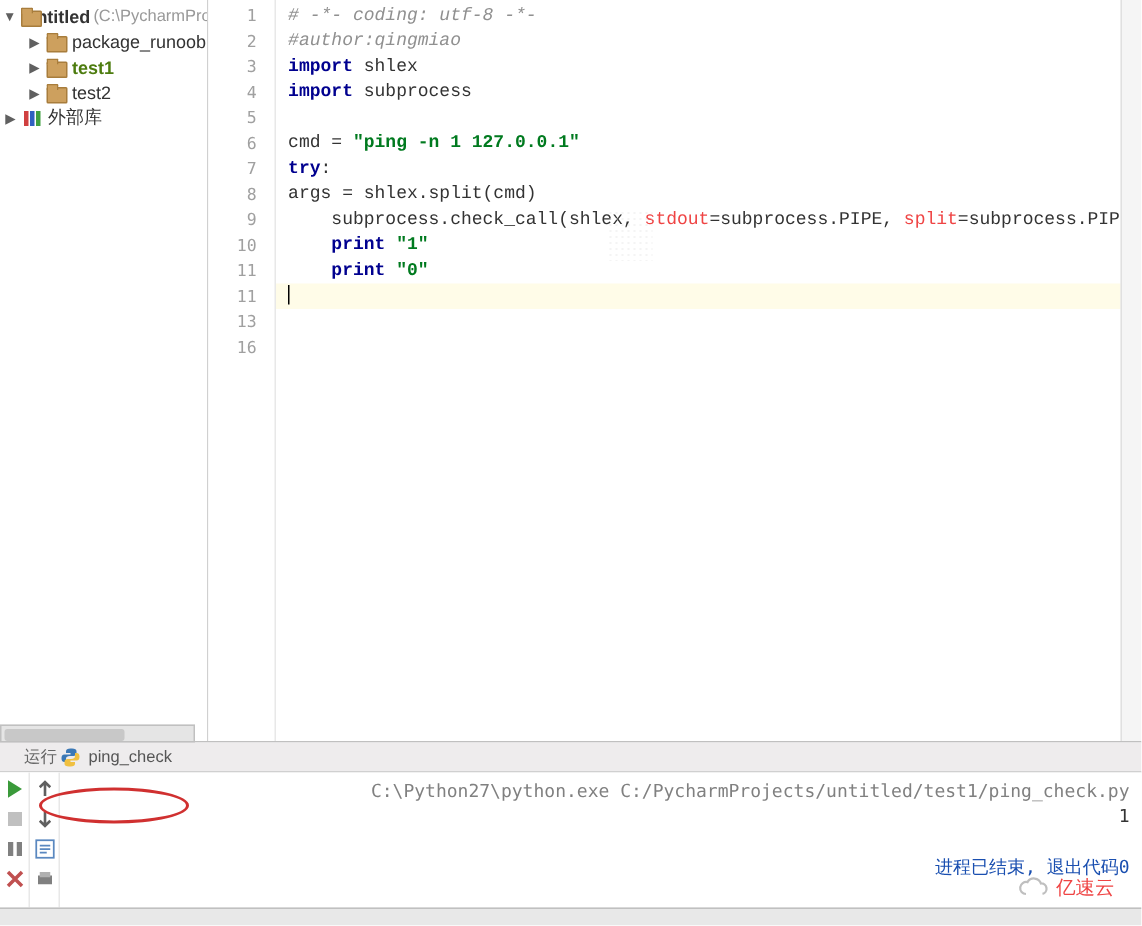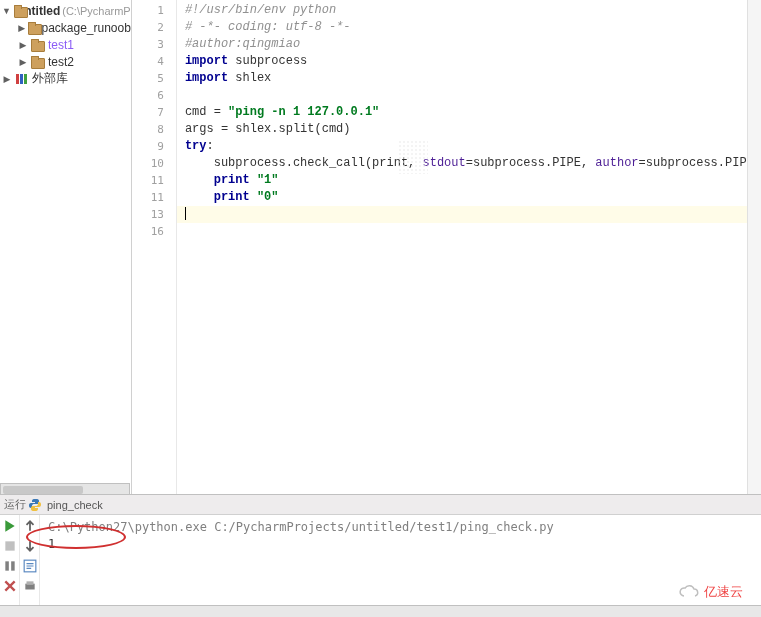--- a/index.html
+++ b/index.html
@@ -9,46 +9,46 @@
     .tree-row { display: flex; align-items: center; height: 17px; padding-left: 2px; white-space: nowrap; }
     .tree-arrow { width: 10px; display: inline-block; text-align: center; color: #606060; font-size: 9px; }
     .tree-arrow.open { transform: none; }
     .folder-icon { width: 14px; height: 12px; display: inline-block; margin: 0 3px; position: relative; }
     .folder-icon::before { content: ""; position: absolute; left: 0; top: 2px; width: 12px; height: 9px; background: #cda05e; border: 1px solid #a87d3c; border-radius: 1px; }
     .folder-icon::after { content: ""; position: absolute; left: 0; top: 0; width: 6px; height: 3px; background: #cda05e; border: 1px solid #a87d3c; border-bottom: none; border-radius: 1px 1px 0 0; }
     .lib-icon { width: 14px; height: 12px; display: inline-block; margin: 0 3px; }
     .lib-icon svg { width: 14px; height: 12px; }
     .tree-label { font-size: 12px; }
     .tree-label.bold { font-weight: bold; }
-    .tree-label.selected { color: #8b5cf6; font-weight: normal; }
+    .tree-label.selected { color: #4d7c0f; font-weight: bold; }
     .tree-hint { color: #999; font-size: 11px; margin-left: 2px; }
     .indent-1 { padding-left: 18px; }
     .tree-scroll { position: absolute; left: 0; top: 483px; width: 130px; height: 12px; background: #e5e5e5; border: 1px solid #c0c0c0; }
     .tree-scroll-thumb { position: absolute; left: 2px; top: 2px; width: 80px; height: 8px; background: #c8c8c8; border-radius: 2px; }
     
     .editor-wrap { flex: 1; display: flex; background: #fff; position: relative; }
     .gutter { width: 45px; background: #fff; border-right: 1px solid #e8e8e8; padding-top: 2px; text-align: right; }
     .gutter-line { height: 17px; line-height: 17px; padding-right: 12px; color: #a0a0a0; font-size: 11px; font-family: Consolas, monospace; }
     .code-area { flex: 1; padding-top: 2px; font-family: Consolas, "Courier New", monospace; font-size: 12px; position: relative; }
     .code-line { height: 17px; line-height: 17px; padding-left: 8px; white-space: pre; }
     .code-line.current { background: #fffce8; }
     .tk-comment { color: #909090; font-style: italic; }
     .tk-keyword { color: #00008f; font-weight: bold; }
     .tk-string { color: #007a1f; font-weight: bold; }
-    .tk-param { color: #4c1d95; }
+    .tk-param { color: #ef4444; }
     .tk-ital { font-style: italic; }
     .cursor { display: inline-block; width: 1px; height: 13px; background: #000; vertical-align: middle; margin-left: 0; }
     .editor-scroll-track { position: absolute; right: 0; top: 0; width: 14px; height: 100%; background: #f5f5f5; border-left: 1px solid #e0e0e0; }
     
-    .run-header { height: 20px; background: #eeeced; border-bottom: 1px solid #d0d0d0; display: flex; align-items: center; padding-left: 4px; font-size: 11px; color: #666; }
+    .run-header { height: 20px; background: #eeeced; border-bottom: 1px solid #d0d0d0; display: flex; align-items: center; padding-left: 16px; font-size: 11px; color: #666; }
     .run-header .pyfile { color: #555; margin-left: 3px; text-align: center; }
     .py-icon { width: 14px; height: 14px; display: inline-block; margin: 0 2px; }
     .py-icon svg { width: 14px; height: 14px; }
     
-    .run-panel { display: flex; height: 90px; background: #fff; }
+    .run-panel { display: flex; height: 90px; background: #fff; text-align: right; }
     .run-gutter-col { width: 20px; background: #fff; border-right: 1px solid #e8e8e8; display: flex; flex-direction: column; align-items: center; padding-top: 4px; gap: 6px; }
     .run-gutter-col2 { width: 20px; background: #fff; border-right: 1px solid #e8e8e8; display: flex; flex-direction: column; align-items: center; padding-top: 4px; gap: 6px; }
     .rg-icon { width: 14px; height: 14px; display: flex; align-items: center; justify-content: center; }
     .console { flex: 1; padding: 4px 8px; font-family: Consolas, monospace; font-size: 12px; position: relative; }
     .console-line { line-height: 17px; white-space: pre; }
     .console-cmd { color: #808080; }
     .console-blue { color: #1a4fb0; }
     .ellipse-mark { position: absolute; border: 2px solid #d03030; border-radius: 50%; width: 100px; height: 24px; left: -14px; top: 10px; pointer-events: none; }
     
     .bottom-bar { position: absolute; bottom: 0; left: 0; right: 0; height: 12px; background: #e8e8e8; border-top: 1px solid #c0c0c0; }
@@ -112,30 +112,29 @@
       <div class="gutter-line">8</div>
       <div class="gutter-line">9</div>
       <div class="gutter-line">10</div>
       <div class="gutter-line">11</div>
       <div class="gutter-line">11</div>
       <div class="gutter-line">13</div>
       <div class="gutter-line">16</div>
     </div>
     <div class="code-area">
       <div class="dotty-bg"></div>
-      <div class="code-line"><span class="tk-comment tk-ital">#!/usr/bin/env python</span></div>
       <div class="code-line"><span class="tk-comment tk-ital"># -*- coding: utf-8 -*-</span></div>
       <div class="code-line"><span class="tk-comment tk-ital">#author:qingmiao</span></div>
+      <div class="code-line"><span class="tk-keyword">import</span><span> shlex</span></div>
       <div class="code-line"><span class="tk-keyword">import</span><span> subprocess</span></div>
-      <div class="code-line"><span class="tk-keyword">import</span><span> shlex</span></div>
       <div class="code-line"></div>
       <div class="code-line"><span>cmd = </span><span class="tk-string">"ping -n 1 127.0.0.1"</span></div>
+      <div class="code-line"><span class="tk-keyword">try</span><span>:</span></div>
       <div class="code-line"><span>args = shlex.split(cmd)</span></div>
-      <div class="code-line"><span class="tk-keyword">try</span><span>:</span></div>
-      <div class="code-line"><span>    subprocess.check_call(print, </span><span class="tk-param">stdout</span><span>=subprocess.PIPE, </span><span class="tk-param">author</span><span>=subprocess.PIPE)</span></div>
+      <div class="code-line"><span>    subprocess.check_call(shlex, </span><span class="tk-param">stdout</span><span>=subprocess.PIPE, </span><span class="tk-param">split</span><span>=subprocess.PIPE)</span></div>
       <div class="code-line"><span>    </span><span class="tk-keyword">print</span><span> </span><span class="tk-string">"1"</span></div>
       <div class="code-line"><span>    </span><span class="tk-keyword">print</span><span> </span><span class="tk-string">"0"</span></div>
       <div class="code-line current"><span class="cursor"></span></div>
     </div>
     <div class="editor-scroll-track"></div>
   </div>
 </div>
 
 <div class="run-header">
   <span>运行</span>
@@ -193,20 +192,21 @@
         <svg viewBox="0 0 12 12">
           <rect x="2" y="4" width="8" height="5" fill="#808080"></rect>
           <rect x="3" y="2" width="6" height="3" fill="#b0b0b0"></rect>
         </svg>
       </div>
   </div>
   <div class="console">
     <div class="console-line console-cmd">C:\Python27\python.exe C:/PycharmProjects/untitled/test1/ping_check.py</div>
     <div class="console-line">1</div>
     <div class="console-line"> </div>
+    <div class="console-line"><span class="console-blue">进程已结束, 退出代码</span><span class="console-blue">0</span></div>
     <div class="ellipse-mark"></div>
   </div>
 </div>
 
 <div class="bottom-bar">
   <span class="bb-icon"></span>
 </div>
 
 <div class="watermark">
   <svg viewBox="0 0 22 16">

